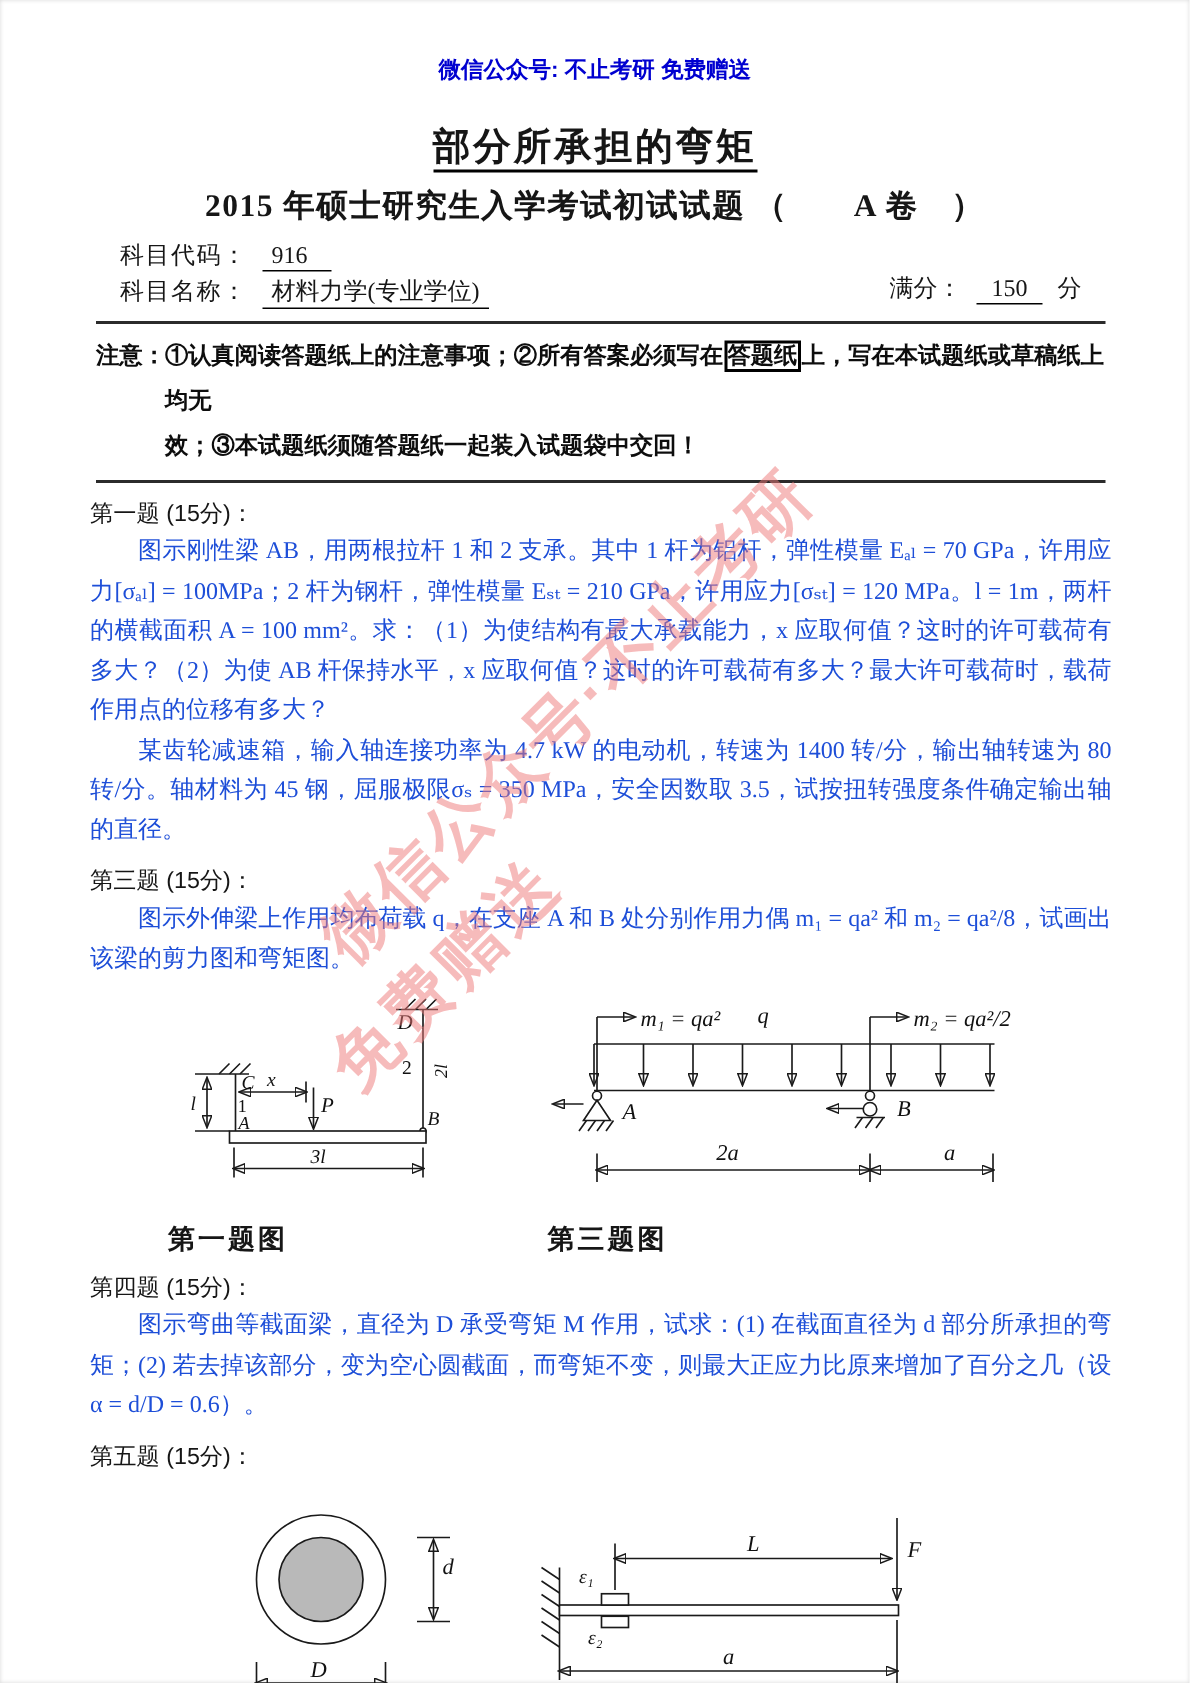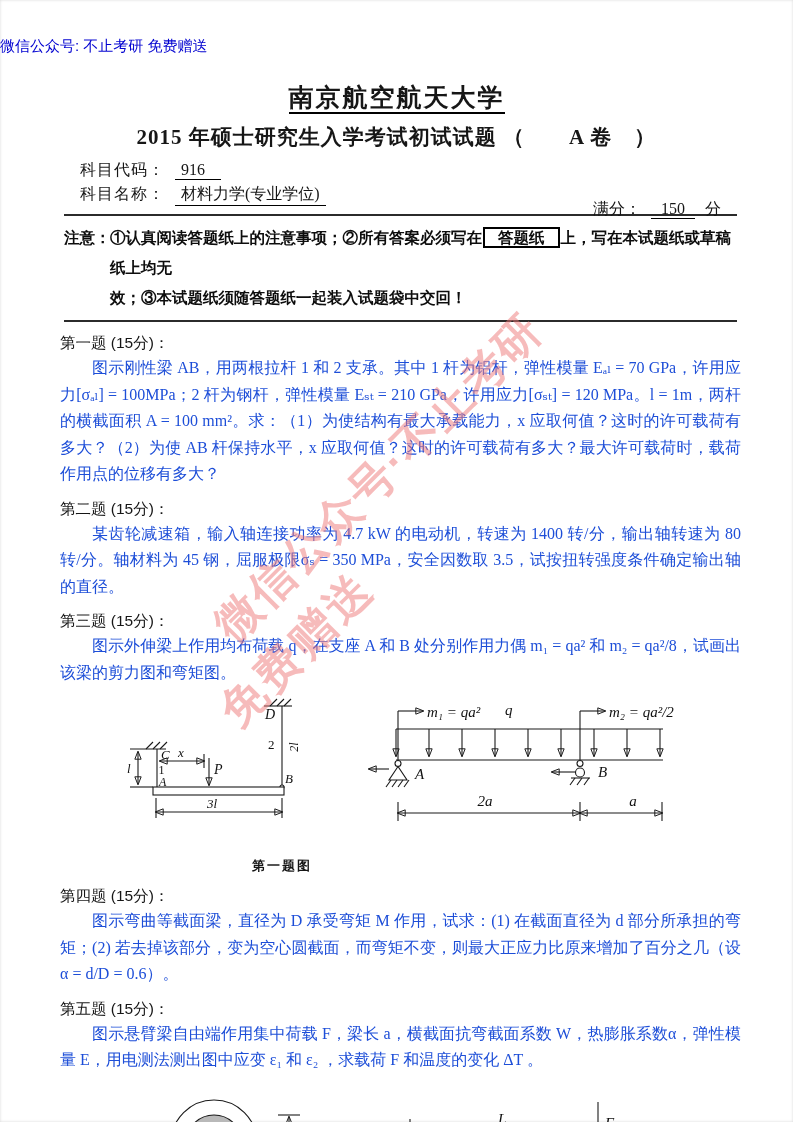--- a/index.html
+++ b/index.html
@@ -22,69 +22,69 @@
     transform:rotate(-45deg);
     color:var(--watermark_pink);opacity:.5;
     font-family:"Liberation Sans","DejaVu Sans",sans-serif;
     font-weight:bold;font-size:45px;line-height:64px;
     pointer-events:none;white-space:nowrap;
   }
   .watermark .wl1{text-align:center;letter-spacing:2px;}
   .watermark .wl2{text-align:left;padding-left:6px;letter-spacing:4px;}
   
   .banner{
-    padding-top:37px;
+    padding-top:37px;text-align:center;
     color:var(--banner_blue);
     font-family:"Liberation Sans","DejaVu Sans",sans-serif;
-    font-weight:normal;font-size:15px;
+    font-weight:bold;font-size:15px;
   }
   .title-wrap{text-align:center;margin-top:25px;}
   .title{
     font-size:25px;font-weight:bold;letter-spacing:2px;
     border-bottom:2px solid #000;padding-bottom:1px;
   }
   .subtitle{
     text-align:center;margin-top:9px;
     font-size:21px;font-weight:bold;letter-spacing:1px;
   }
   .meta{position:relative;padding:6px 58px 2px 80px;font-size:16px;}
   .meta-row{margin-top:3px;}
   .meta-label{letter-spacing:1px;}
   .uline{display:inline-block;border-bottom:1.5px solid #000;padding:0 6px 0 6px;}
   .uline.code{min-width:46px;margin-left:10px;}
   .uline.name{min-width:150px;margin-left:10px;}
-  .fullscore{position:absolute;right:72px;top:48px;}
+  .fullscore{position:absolute;right:72px;top:31px;}
   .uline.score{min-width:44px;text-align:center;margin:0 10px;}
   .rule{border-top:2px solid #2b2b2b;margin:6px 56px 0 64px;height:0;}
   .rule.r2{margin-top:3px;}
   
   .notice{
     position:relative;margin:7px 54px 7px 64px;padding-left:46px;
     font-family:Liberation Sans, sans-serif;
     font-weight:bold;font-size:15.5px;line-height:30px;color:#0d0d0d;
   }
   .notice-label{position:absolute;left:0;top:0;}
-  .boxed{border:2px solid #000;padding:0 13px;margin:0 1px;}
+  .boxed{border:2px solid #000;padding:0 0;margin:0 1px;}
   
   .content{margin:8px 52px 0 60px;}
   .q-head{
     font-family:"Liberation Sans","DejaVu Sans",sans-serif;
     font-weight:normal;font-size:15.5px;margin-top:9px;line-height:24px;
   }
   .q-body{
     font-size:16px;line-height:26.5px;text-align:justify;
     text-indent:2em;color:#1d4ed8;
   }
   
   .fig-row{display:flex;align-items:flex-start;}
   .fig-row-1{margin:8px 0 0 52px;gap:53px;}
   .fig-row-2{margin:8px 0 0 68px;gap:28px;}
   figure{margin:0;}
   figcaption{
-    text-align:right;font-weight:bold;font-size:13px;margin-top:11px;
+    text-align:left;font-weight:bold;font-size:18px;margin-top:1px;
     font-family:"Liberation Sans","DejaVu Sans",sans-serif;letter-spacing:2px;
   }
   .diagram{display:block;}
   .diagram line,.diagram path,.diagram rect,.diagram circle{
     stroke:#1a1a1a;fill:none;stroke-width:1.1;
   }
   .diagram .fw{fill:#ffffff;}
   .diagram .fg{fill:var(--circle_gray);}
   .diagram text{
     font-family:"Liberation Serif","DejaVu Serif",serif;
@@ -98,21 +98,21 @@
 <div class="page">
 
   <div class="watermark">
     <div class="wl1">微信公众号·不止考研</div>
     <div class="wl2">免费赠送</div>
   </div>
 
   <div class="banner">微信公众号: 不止考研 免费赠送</div>
 
   <div class="title-wrap">
-    <span class="title">南京航空航天大学</span>
+    <span class="title">部分所承担的弯矩</span>
   </div>
   <div class="subtitle">2015 年硕士研究生入学考试初试试题 （　　A 卷　）</div>
 
   <div class="meta">
     <div class="meta-row">
       <span class="meta-label">科目代码：</span><span class="uline code">916</span>
     </div>
     <div class="meta-row">
       <span class="meta-label">科目名称：</span><span class="uline name">材料力学(专业学位)</span>
     </div>
@@ -131,21 +131,20 @@
     <div class="notice-line">效；③本试题纸须随答题纸一起装入试题袋中交回！</div>
   </div>
 
   <div class="rule r2"></div>
 
   <div class="content">
 
     <div class="q-head">第一题 (15分)：</div>
     <p class="q-body">图示刚性梁 AB，用两根拉杆 1 和 2 支承。其中 1 杆为铝杆，弹性模量 Eₐₗ =  70 GPa，许用应力[σₐₗ] = 100MPa；2 杆为钢杆，弹性模量 Eₛₜ =  210 GPa，许用应力[σₛₜ] = 120 MPa。l = 1m，两杆的横截面积 A = 100 mm²。求：（1）为使结构有最大承载能力，x 应取何值？这时的许可载荷有多大？（2）为使 AB 杆保持水平，x 应取何值？这时的许可载荷有多大？最大许可载荷时，载荷作用点的位移有多大？</p>
 
-    <div class="q-head">第二题 (15分)：</div>
     <p class="q-body">某齿轮减速箱，输入轴连接功率为 4.7 kW 的电动机，转速为 1400 转/分，输出轴转速为 80 转/分。轴材料为 45 钢，屈服极限σₛ = 350 MPa，安全因数取 3.5，试按扭转强度条件确定输出轴的直径。</p>
 
     <div class="q-head">第三题 (15分)：</div>
     <p class="q-body">图示外伸梁上作用均布荷载 q，在支座 A 和 B 处分别作用力偶 m₁ = qa² 和 m₂ = qa²/8，试画出该梁的剪力图和弯矩图。</p>
 
     <div class="fig-row fig-row-1">
 
       <figure>
         <svg class="diagram" width="200" height="152" viewBox="0 0 200 152">
           <defs>
@@ -253,28 +252,28 @@
             <line x1="215" y1="119" x2="297" y2="119" marker-start="url(#a3)" marker-end="url(#a3)"></line>
           </g>
           <text x="62" y="23" font-size="15">m₁ = qa²</text>
           <text x="140" y="21" font-size="15">q</text>
           <text x="244" y="23" font-size="15">m₂ = qa²/2</text>
           <text x="50" y="85" font-size="15">A</text>
           <text x="233" y="83" font-size="15">B</text>
           <text x="120" y="112" font-size="15" text-anchor="middle">2a</text>
           <text x="268" y="112" font-size="15" text-anchor="middle">a</text>
         </svg>
+        <figcaption>第三题图</figcaption>
       </figure>
     </div>
 
     <div class="q-head">第四题 (15分)：</div>
     <p class="q-body">图示弯曲等截面梁，直径为 D 承受弯矩 M 作用，试求：(1) 在截面直径为 d 部分所承担的弯矩；(2) 若去掉该部分，变为空心圆截面，而弯矩不变，则最大正应力比原来增加了百分之几（设 α = d/D = 0.6）。</p>
 
     <div class="q-head">第五题 (15分)：</div>
-    <p class="q-body">图示悬臂梁自由端作用集中荷载 F，梁长 a，横截面抗弯截面系数 W，热膨胀系数α，弹性模量 E，用电测法测出图中应变 ε₁ 和 ε₂ ，求载荷 F 和温度的变化 ΔT 。</p>
 
     <div class="fig-row fig-row-2">
 
       <figure>
         <svg class="diagram" width="190" height="162" viewBox="0 0 190 162">
           <defs>
             <marker id="a4" viewBox="0 0 10 8" markerWidth="9" markerHeight="7.2" refX="8.5" refY="4" orient="auto-start-reverse" markerUnits="userSpaceOnUse">
               <path d="M0.5,0.5 L9.5,4 L0.5,7.5 Z" fill="#1a1a1a" stroke="none"></path>
             </marker>
           </defs>

